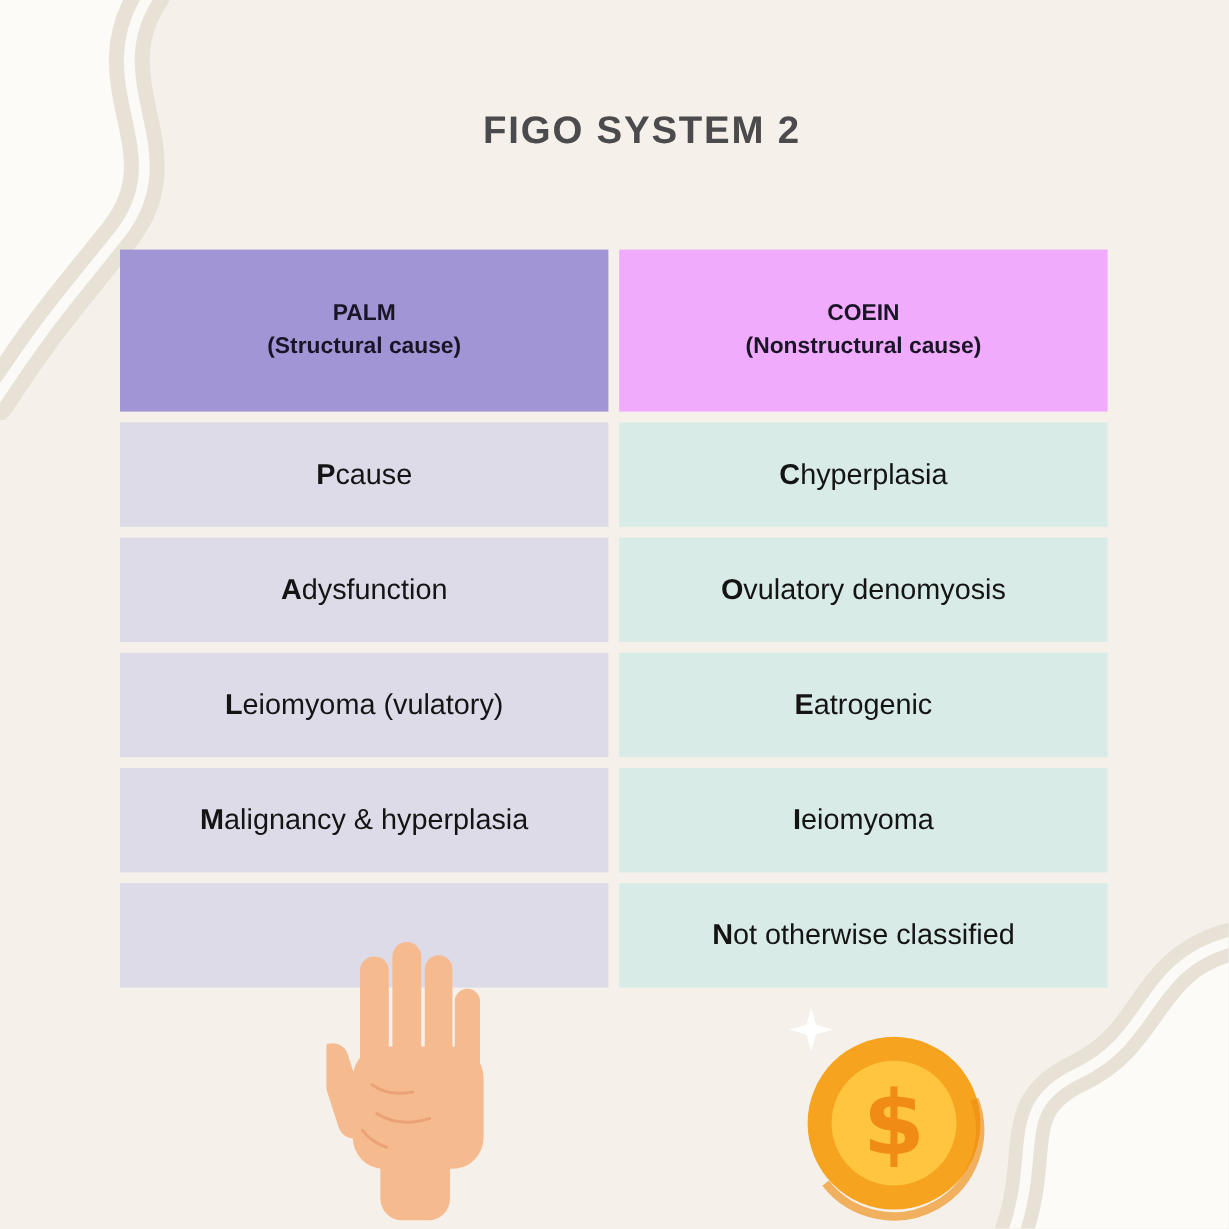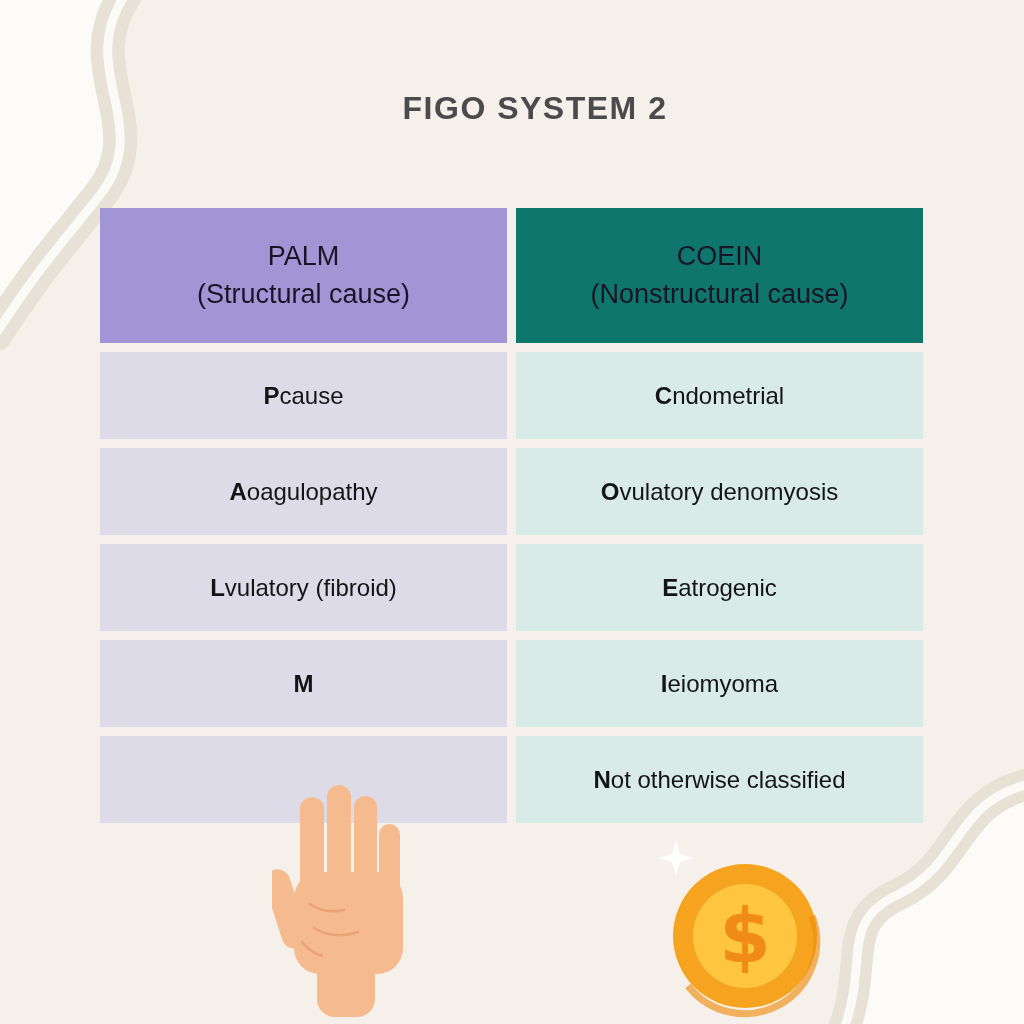--- a/index.html
+++ b/index.html
@@ -28,24 +28,24 @@
   }
 
   .table { position:absolute; left:100px; top:208px; display:flex; gap:9px; }
   .col { display:flex; flex-direction:column; gap:9px; width:407px; }
   .cell {
     display:flex; align-items:center; justify-content:center;
     text-align:center;
   }
   .hdr {
     height:135px; flex-direction:column; line-height:1.4;
-    font-weight:400; font-size:27px; color:#1a1526;
+    font-weight:700; font-size:19px; color:#1a1526;
   }
   .hdr.palm  { background:#a295d5; }
-  .hdr.coein { background:#0f766e; }
+  .hdr.coein { background:#f0abfc; }
   .row { height:87px; font-size:24px; color:#141414; }
   .row.palm  { background:#dedbe9; }
   .row.coein { background:#d8ebe6; }
   .lead { font-weight:700; }
 
   .hand { position:absolute; left:272px; top:782px; z-index:2; }
   .coin { position:absolute; left:650px; top:838px; z-index:2; }
 </style>
 </head>
 <body>
@@ -74,43 +74,44 @@
       <div class="cell hdr palm">
         <span>PALM</span>
         <span>(Structural cause)</span>
       </div>
       <div class="cell row palm">
           <span class="lead">P</span>
           <span>cause</span>
         </div>
       <div class="cell row palm">
           <span class="lead">A</span>
-          <span>oagulopathy</span>
+          <span>dysfunction</span>
         </div>
       <div class="cell row palm">
           <span class="lead">L</span>
-          <span>vulatory (fibroid)</span>
+          <span>eiomyoma (vulatory)</span>
         </div>
       <div class="cell row palm">
           <span class="lead">M</span>
+          <span>alignancy &amp; hyperplasia</span>
         </div>
       <div class="cell row palm">
           <span class="lead"></span>
           <span></span>
         </div>
     </div>
 
     <div class="col">
       <div class="cell hdr coein">
         <span>COEIN</span>
         <span>(Nonstructural cause)</span>
       </div>
       <div class="cell row coein">
           <span class="lead">C</span>
-          <span>ndometrial</span>
+          <span>hyperplasia</span>
         </div>
       <div class="cell row coein">
           <span class="lead">O</span>
           <span>vulatory denomyosis</span>
         </div>
       <div class="cell row coein">
           <span class="lead">E</span>
           <span>atrogenic</span>
         </div>
       <div class="cell row coein">

